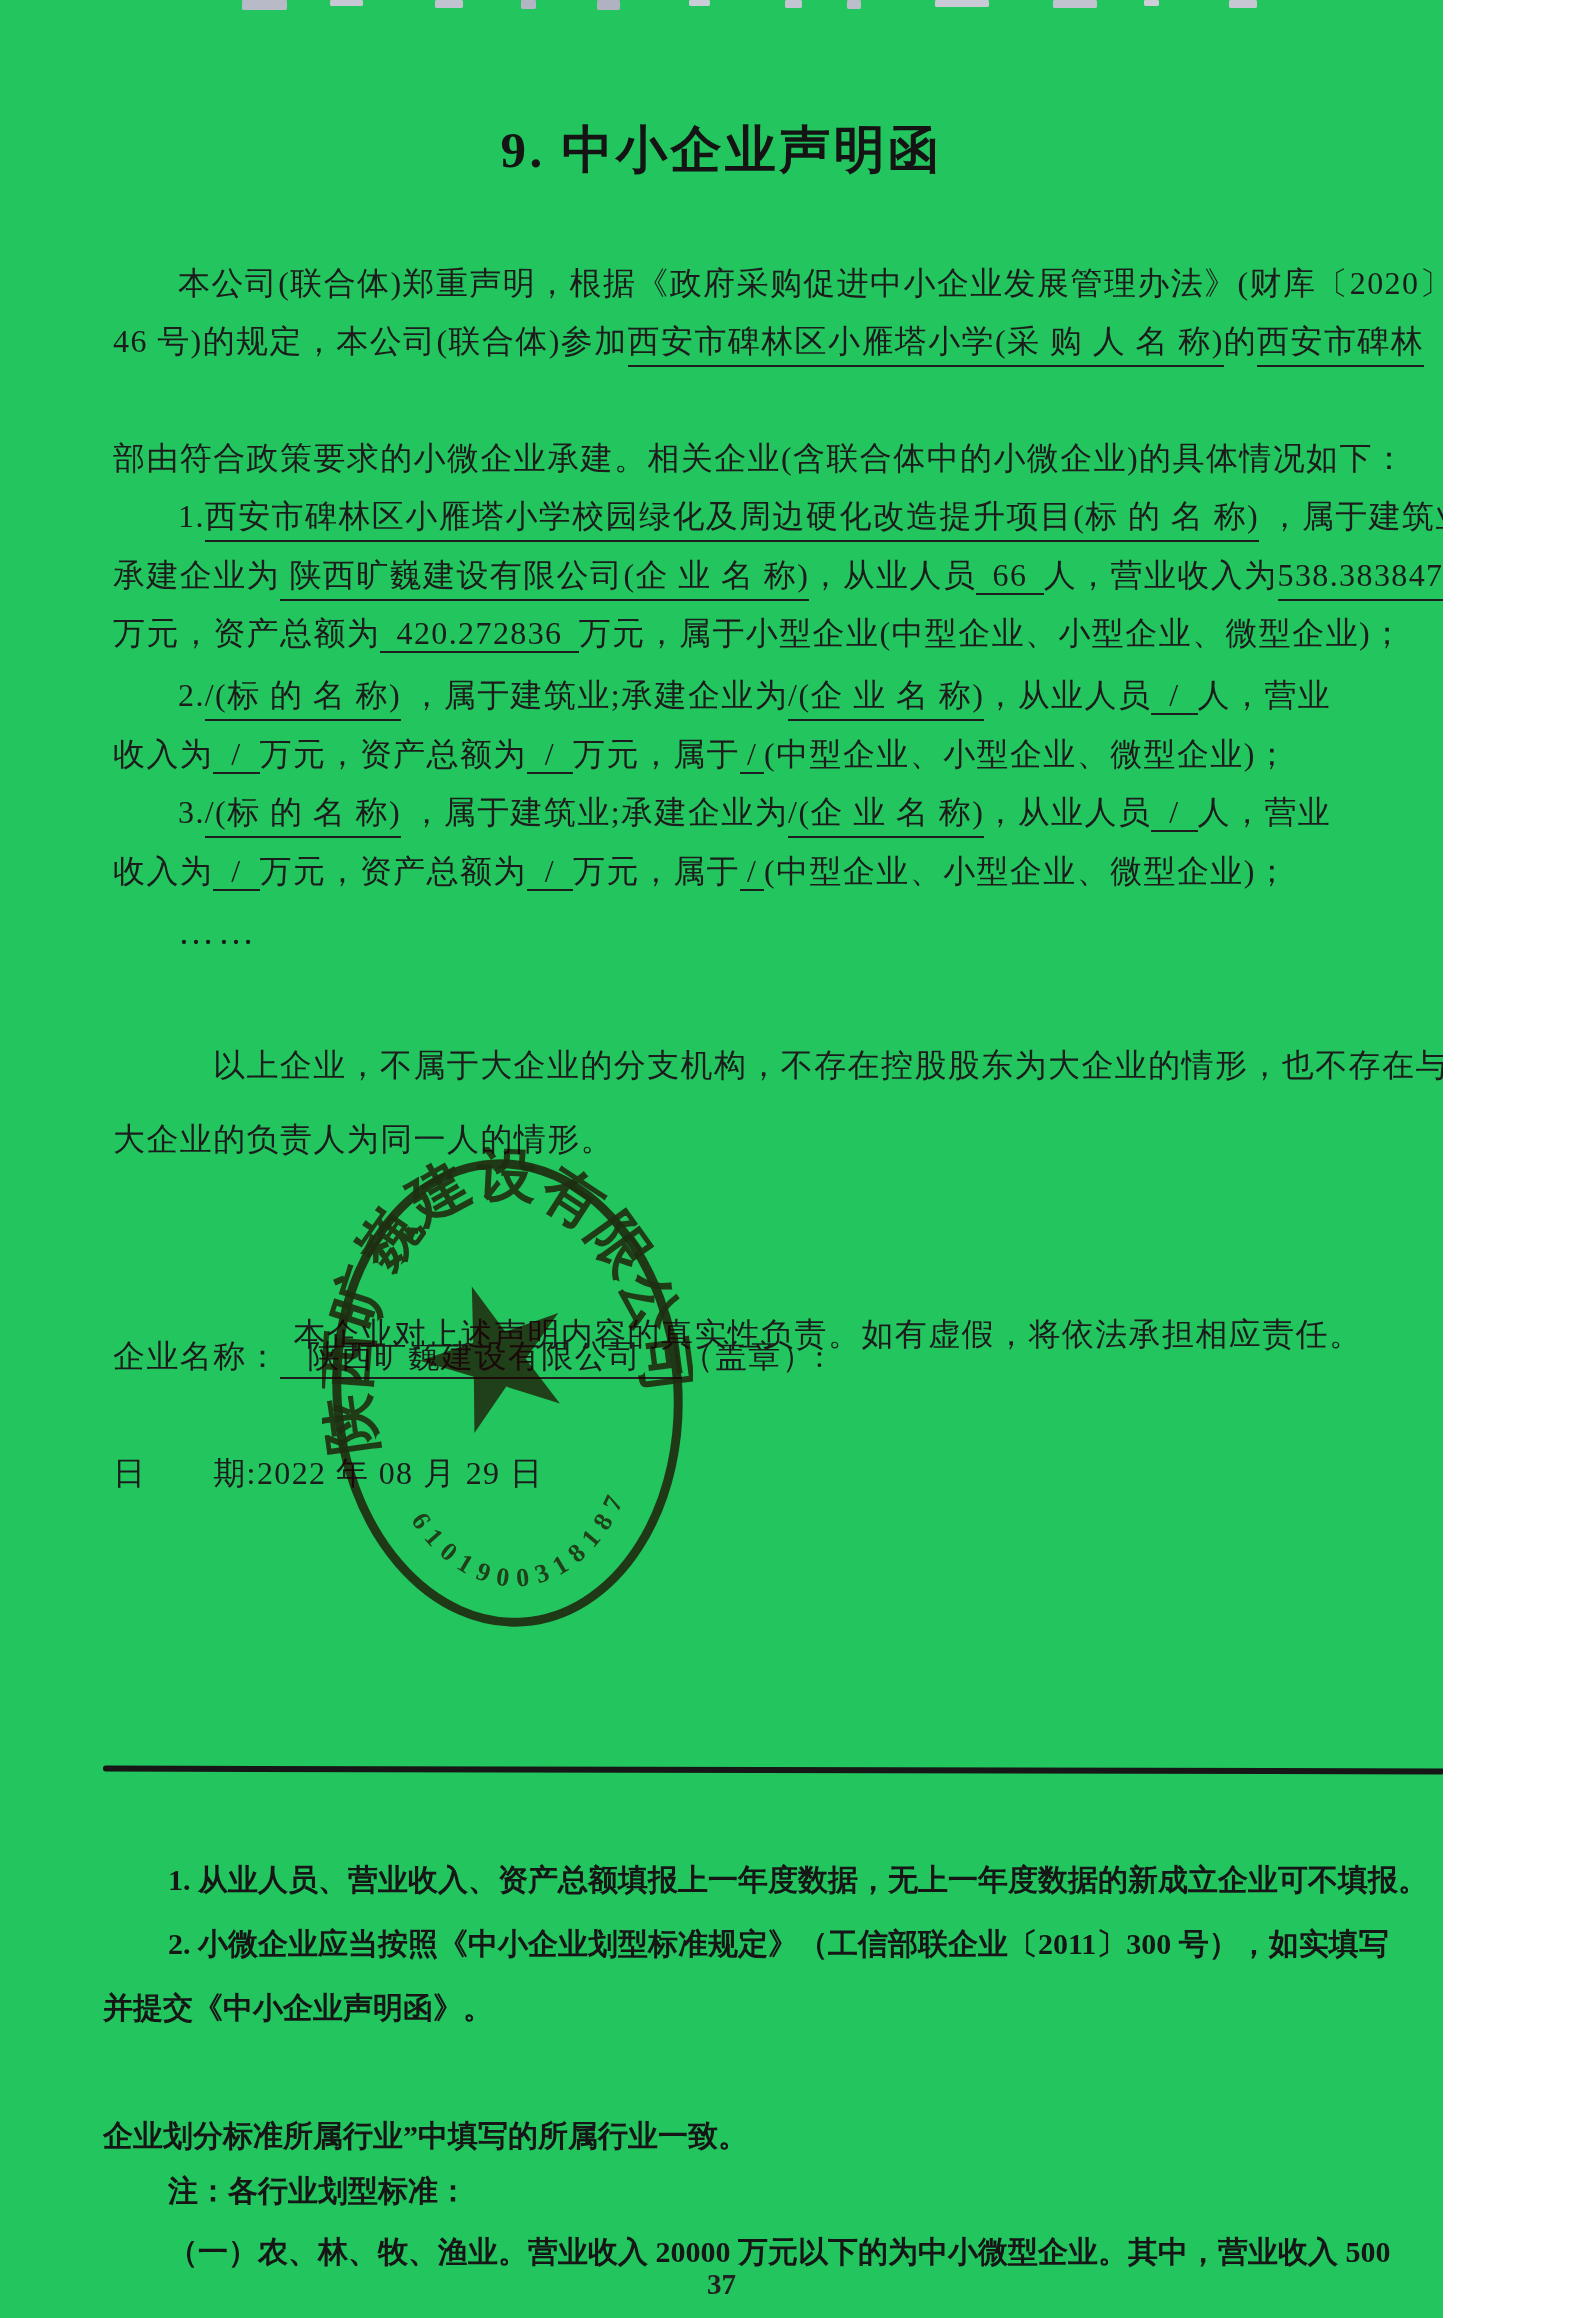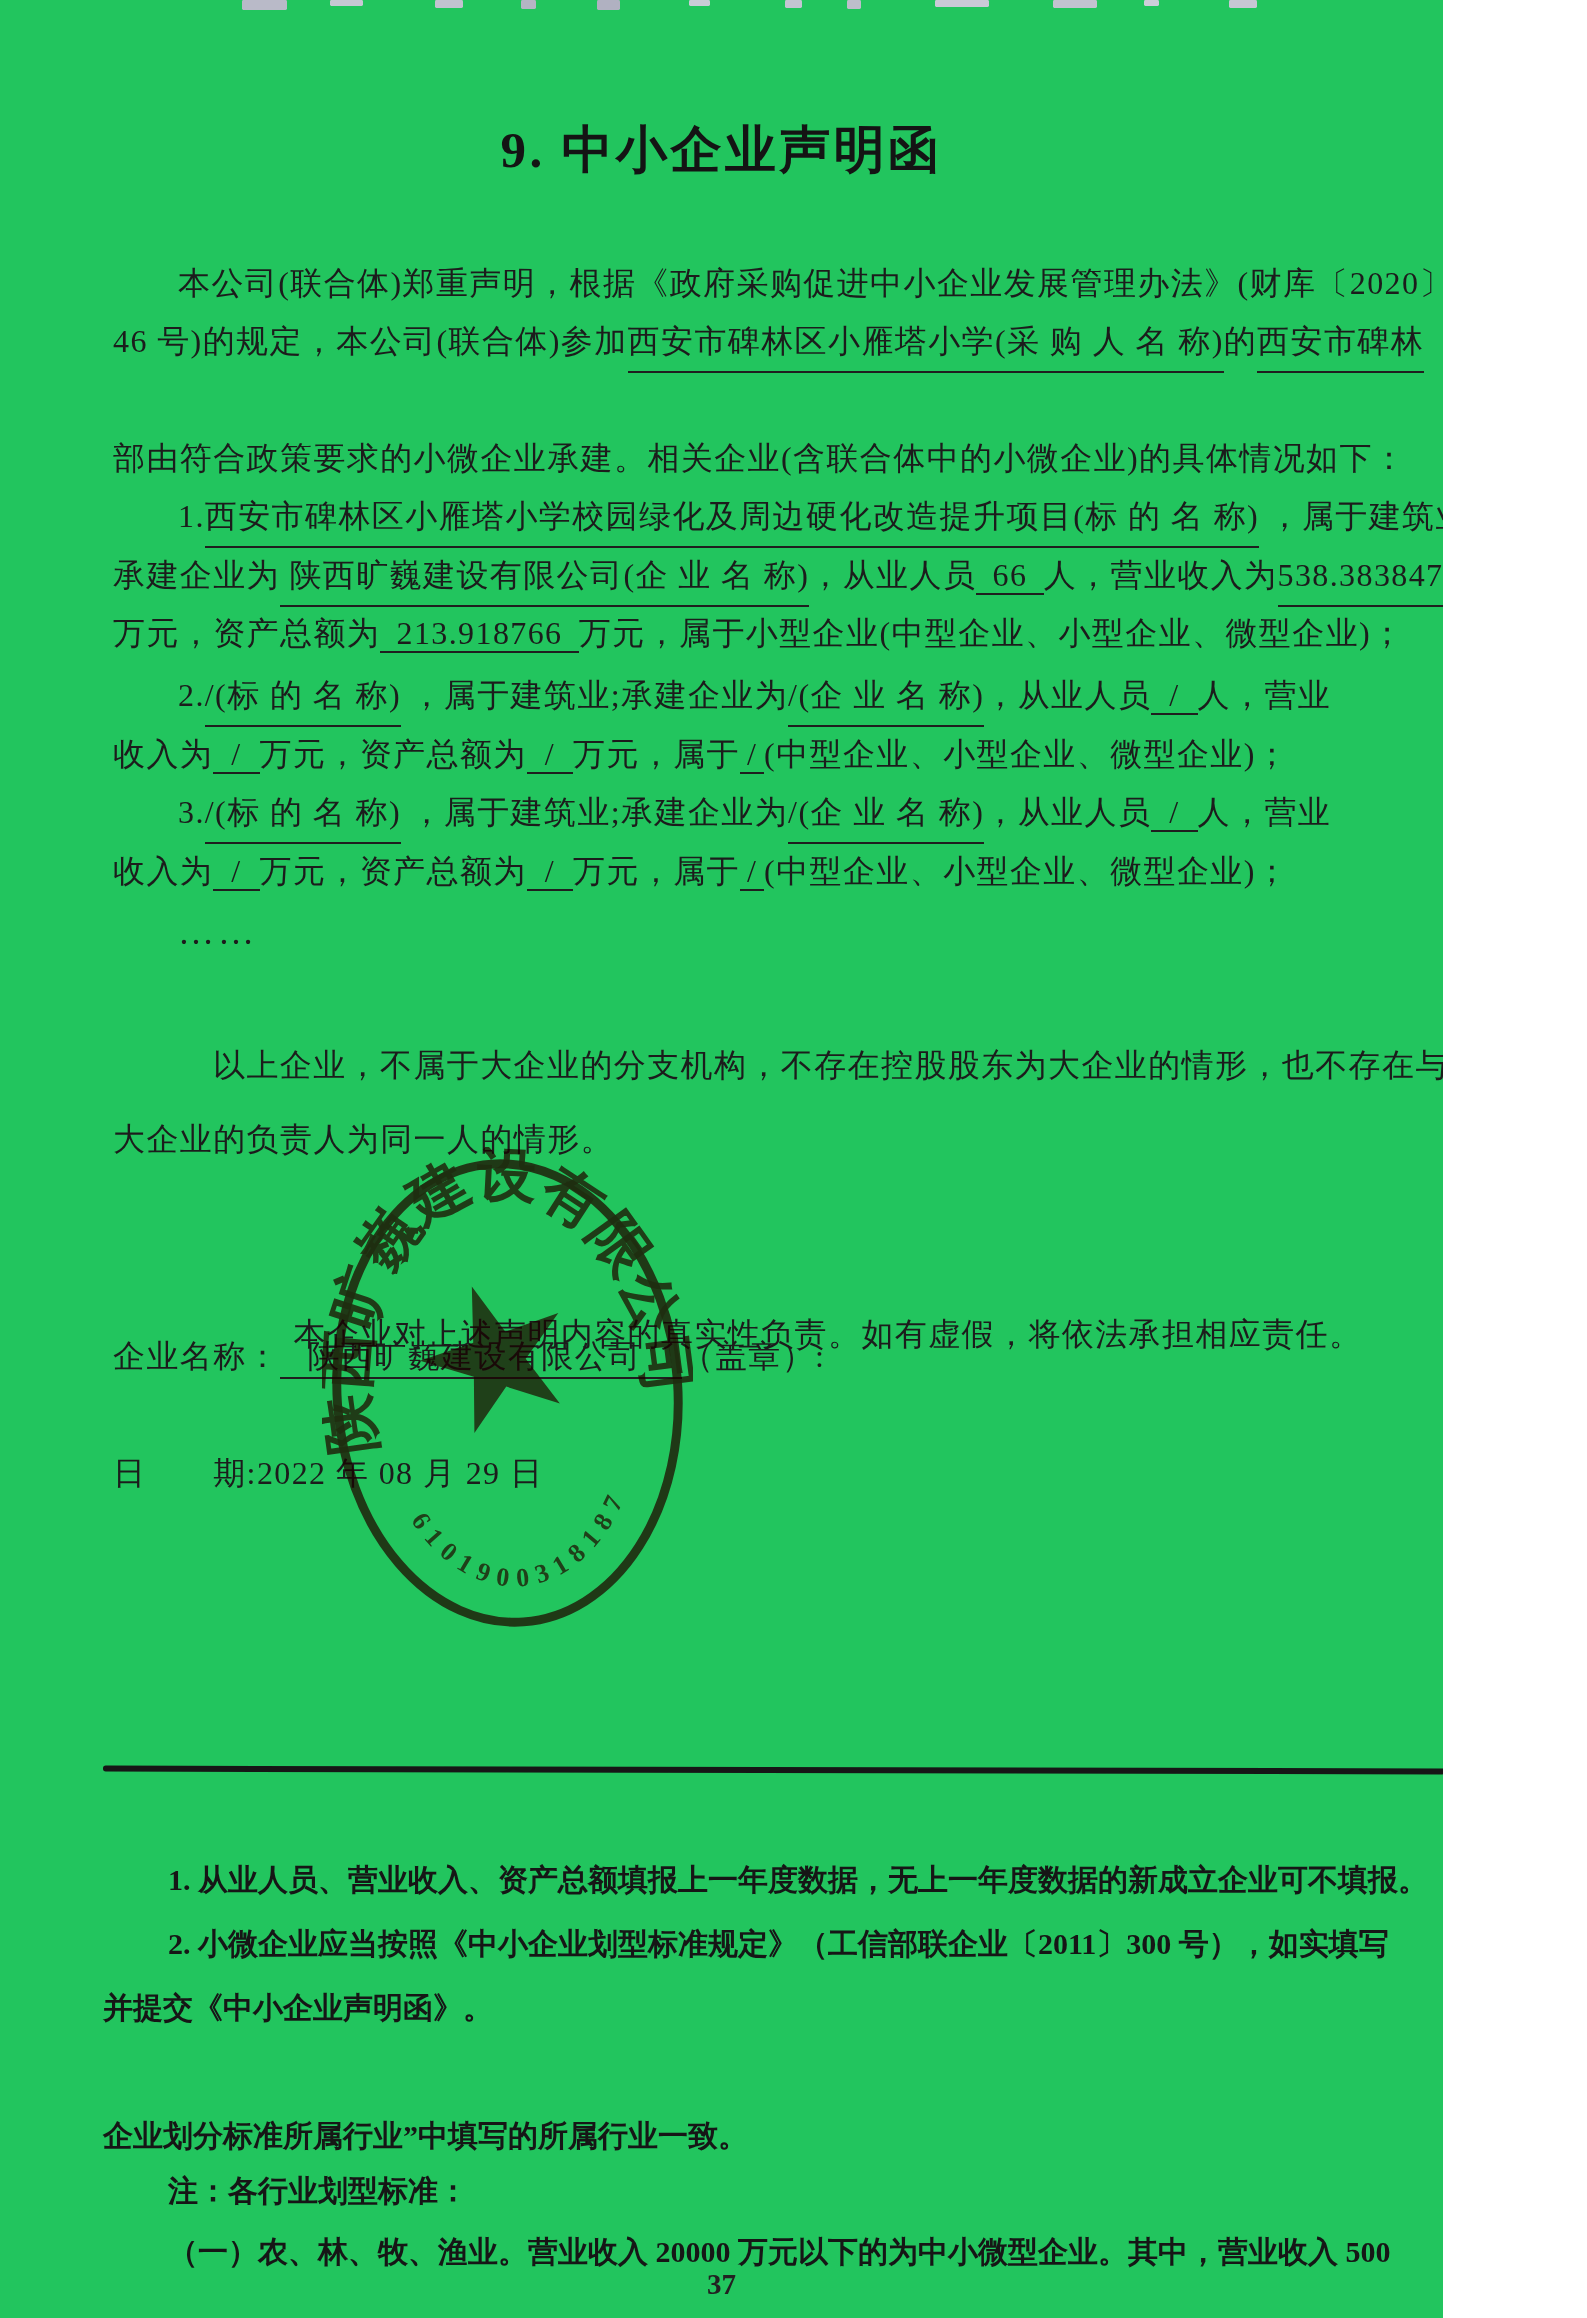--- a/index.html
+++ b/index.html
@@ -9,21 +9,21 @@
   }
   .artifact{position:absolute;top:0;border-radius:1.4px;}
   .title{
     position:absolute;left:0;top:116px;width:100%;text-align:center;
     font-size:51px;font-weight:bold;letter-spacing:3.4px;color:#141414;
   }
   .bl{
     position:absolute;left:113px;width:1375px;font-size:32px;line-height:41px;
     white-space:pre;letter-spacing:1.4px;
   }
-  .u{border-bottom:2.8px solid #1f1f1f;padding-bottom:12px;}
+  .u{border-bottom:2.8px solid #1f1f1f;padding-bottom:6px;}
   .slot{padding:0 18px;}
   .slot-sm{padding:0 6.9px;}
   .company-blank{padding:0 40px 2.8px 27.5px;}
   .dots{font-size:36px;letter-spacing:4.1px;}
   .divider{
     position:absolute;left:103px;top:1767px;width:1342px;height:6.2px;
     background:#161616;border-radius:2.8px;transform:rotate(0.12deg);
   }
   .note{
     position:absolute;left:103px;width:1427px;font-size:30px;line-height:40px;
@@ -64,21 +64,21 @@
 
   <div class="bl" style="top:321px;"><span>46 号)的规定，本公司(联合体)参加</span><span class="u">西安市碑林区小雁塔小学(采 购 人 名 称)</span><span>的</span><span class="u">西安市碑林</span></div>
 
 
   <div class="bl" style="top:438px;"><span>部由符合政策要求的小微企业承建。相关企业(含联合体中的小微企业)的具体情况如下：</span></div>
 
   <div class="bl" style="top:496px;text-indent:65px;"><span>1.</span><span class="u">西安市碑林区小雁塔小学校园绿化及周边硬化改造提升项目(标 的 名 称)</span><span> ，属于建筑业；</span></div>
 
   <div class="bl" style="top:555px;"><span>承建企业为</span><span class="u"> 陕西旷巍建设有限公司(企 业 名 称)</span><span>，从业人员</span><span class="u slot-sm"> 66 </span><span>人，营业收入为</span><span class="u">538.383847</span></div>
 
-  <div class="bl" style="top:613px;"><span>万元，资产总额为</span><span class="u slot-sm"> 213.918766 </span><span>万元，属于小型企业(中型企业、小型企业、微型企业)；</span></div>
+  <div class="bl" style="top:613px;"><span>万元，资产总额为</span><span class="u slot-sm"> 420.272836 </span><span>万元，属于小型企业(中型企业、小型企业、微型企业)；</span></div>
 
   <div class="bl" style="top:675px;text-indent:65px;"><span>2.</span><span class="u">/(标 的 名 称)</span><span> ，属于建筑业;承建企业为</span><span class="u">/(企 业 名 称)</span><span>，从业人员</span><span class="u slot">/</span><span>人，营业</span></div>
 
   <div class="bl" style="top:734px;"><span>收入为</span><span class="u slot">/</span><span>万元，资产总额为</span><span class="u slot">/</span><span>万元，属于</span><span class="u slot-sm">/</span><span>(中型企业、小型企业、微型企业)；</span></div>
 
   <div class="bl" style="top:792px;text-indent:65px;"><span>3.</span><span class="u">/(标 的 名 称)</span><span> ，属于建筑业;承建企业为</span><span class="u">/(企 业 名 称)</span><span>，从业人员</span><span class="u slot">/</span><span>人，营业</span></div>
 
   <div class="bl" style="top:851px;"><span>收入为</span><span class="u slot">/</span><span>万元，资产总额为</span><span class="u slot">/</span><span>万元，属于</span><span class="u slot-sm">/</span><span>(中型企业、小型企业、微型企业)；</span></div>
 
   <div class="bl dots" style="top:912px;text-indent:65px;"><span>……</span></div>

